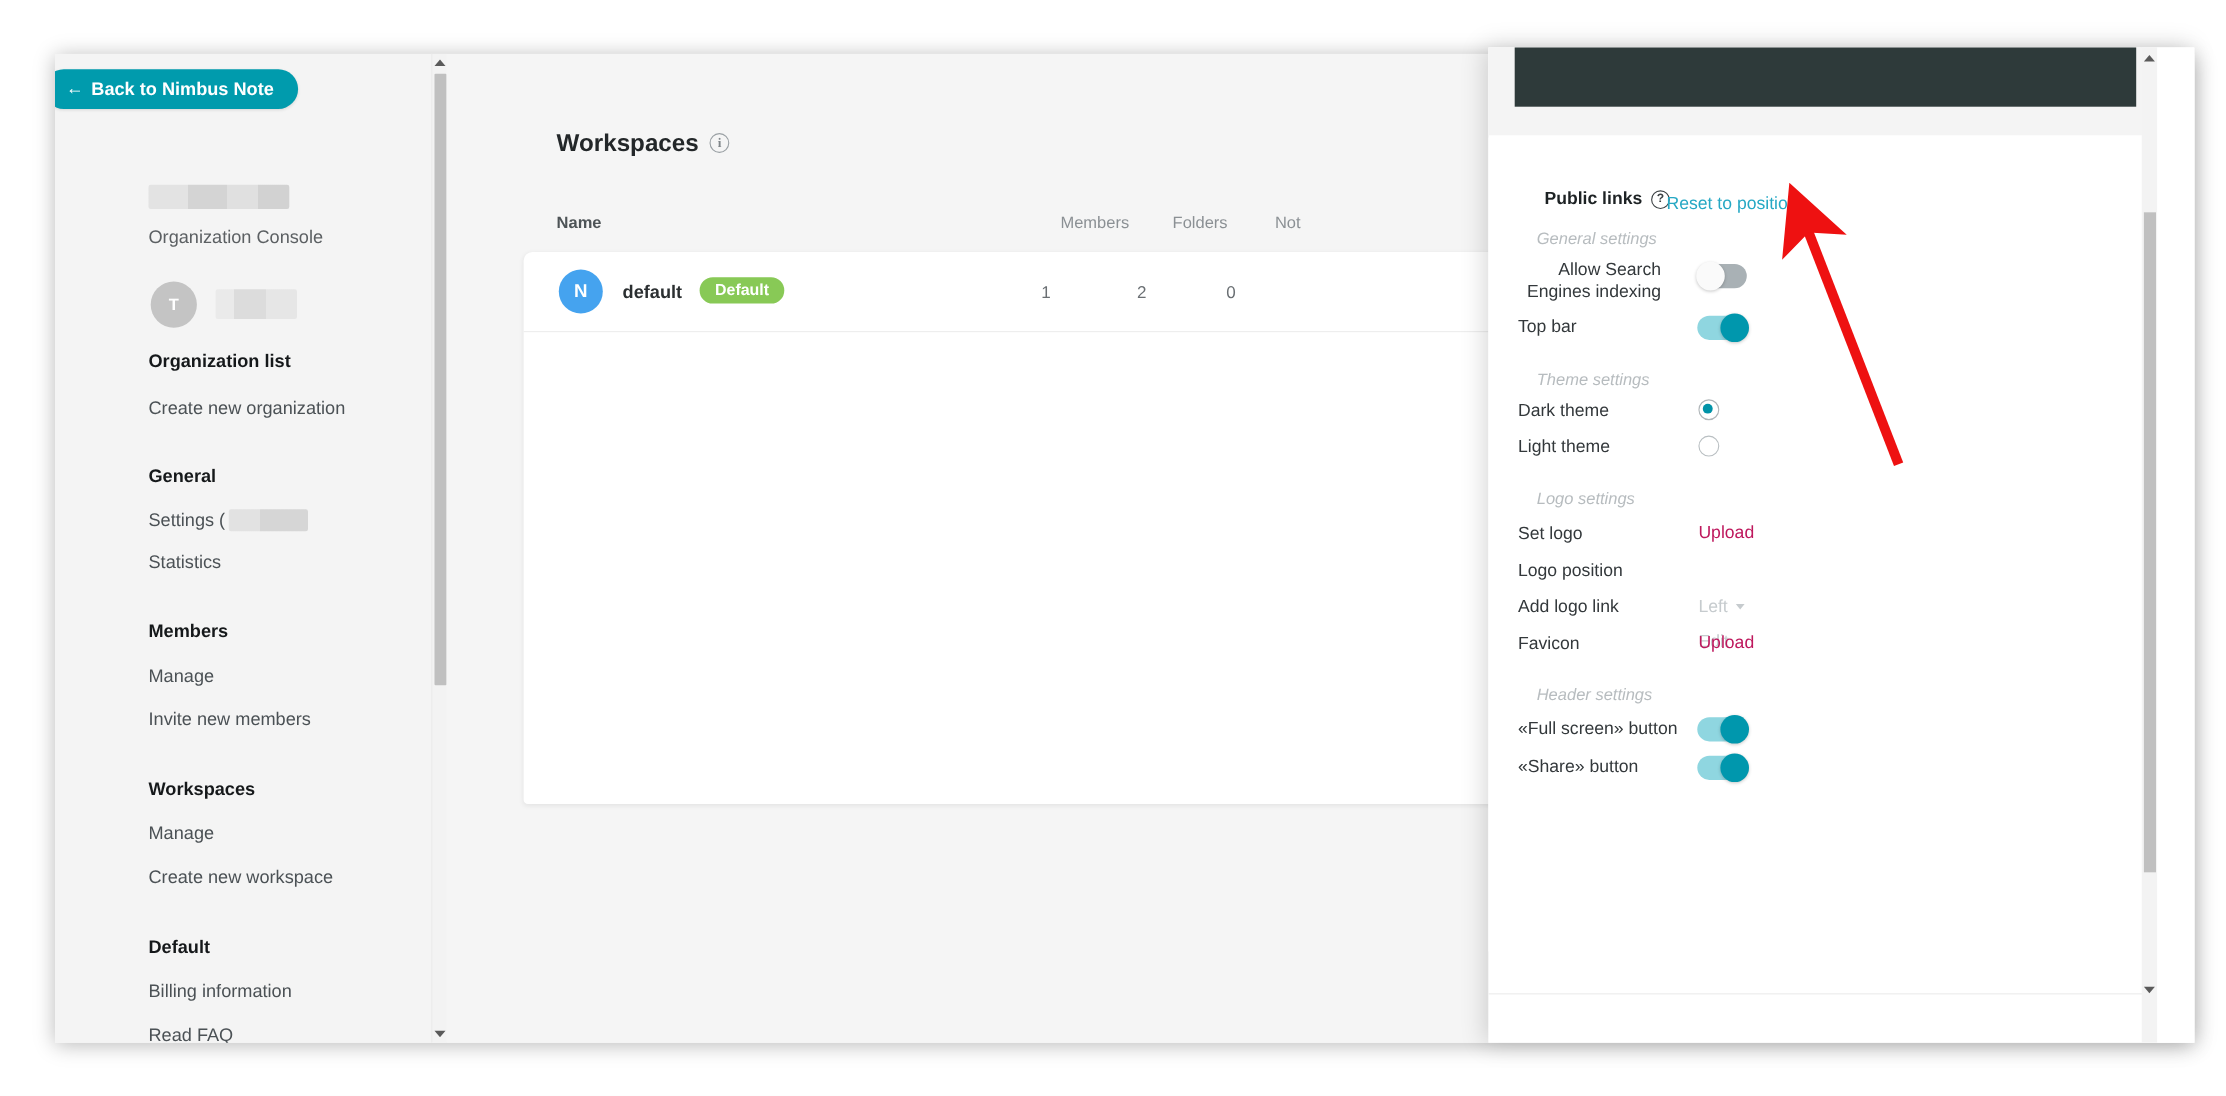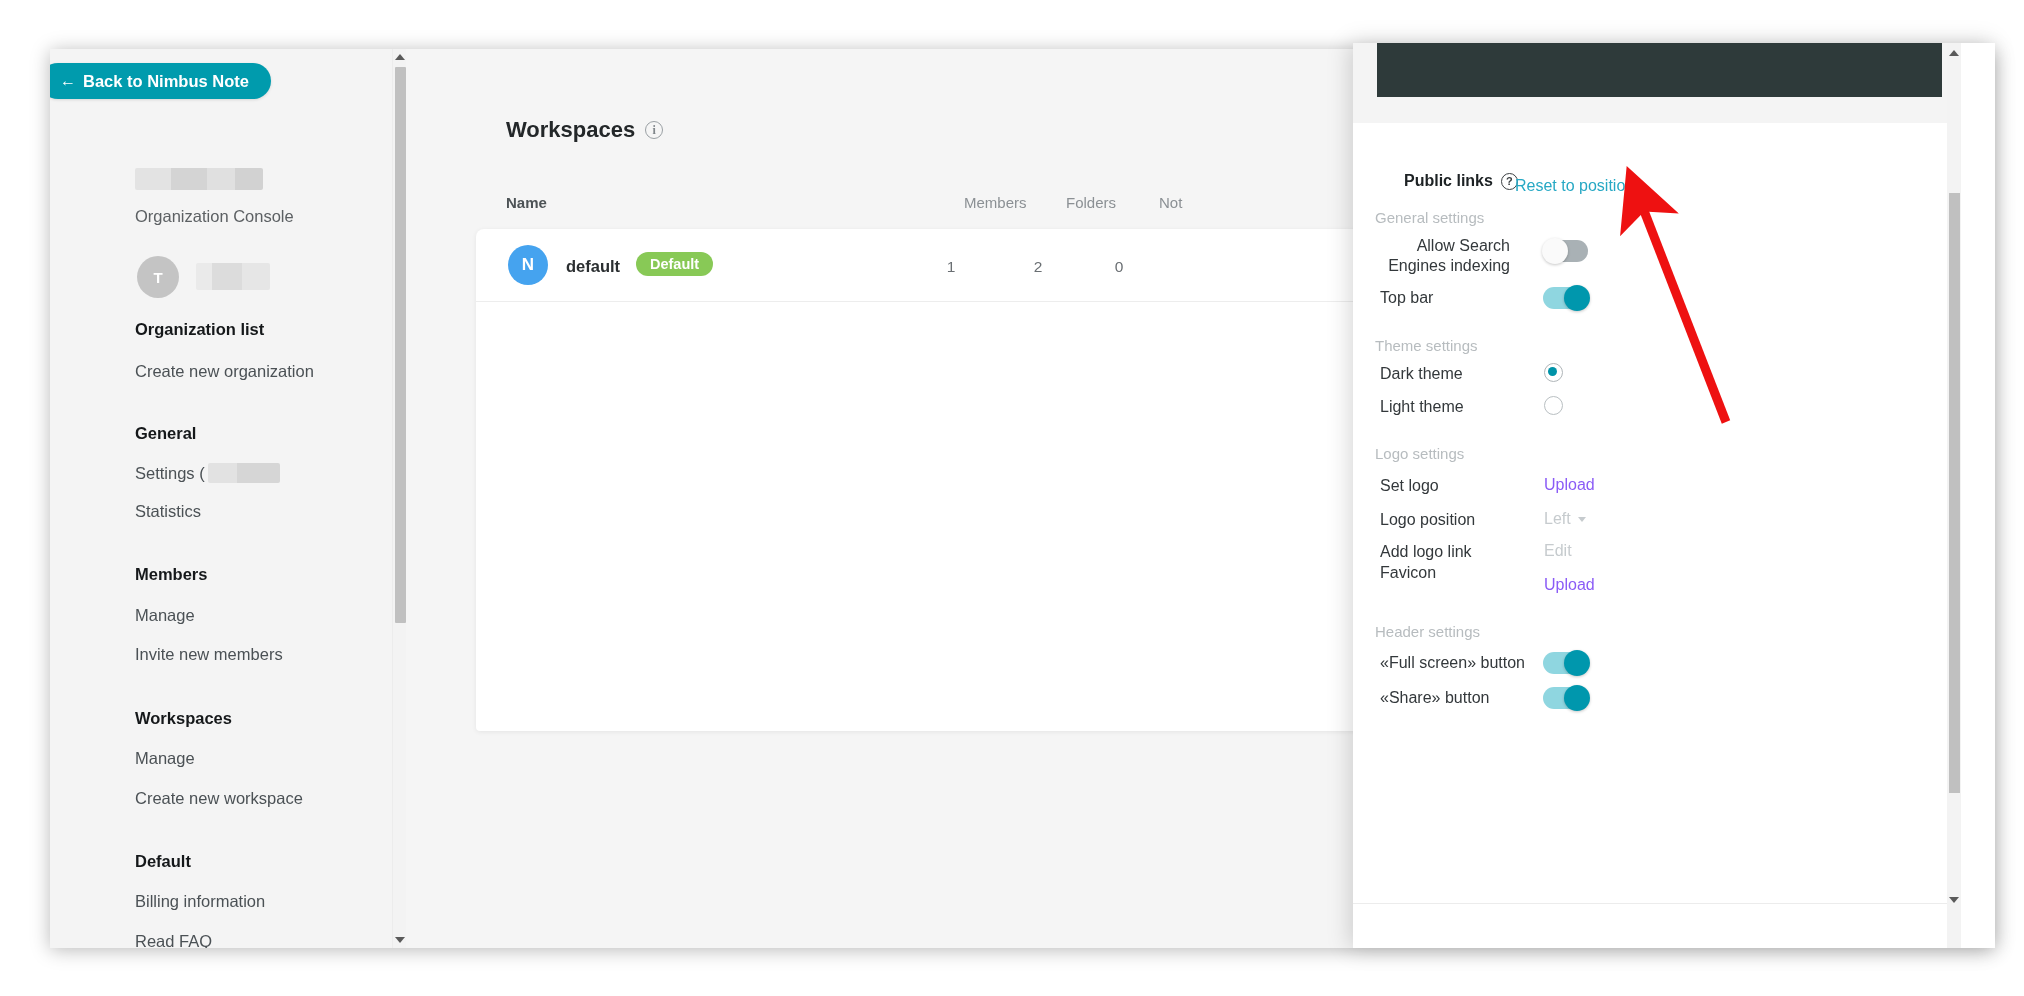--- a/index.html
+++ b/index.html
@@ -283,24 +283,25 @@
     position: absolute;
     left: 162px; top: 52px;
     font-size: 16px;
     color: #26a8c4;
     cursor: pointer;
     white-space: nowrap;
   }
 
   .section-label {
     position: absolute;
-    left: 22px;
+    left: 44px;
     font-size: 15px;
     color: #b7bcbf;
     white-space: nowrap;
+    font-style: italic;
   }
   .row-label {
     position: absolute;
     left: 27px;
     font-size: 16px;
     color: #33383b;
     line-height: 1.25;
     white-space: nowrap;
     text-align: right;
   }
@@ -340,25 +341,25 @@
     position: absolute;
     left: 3.2px; top: 3.2px;
     width: 9px; height: 9px;
     border-radius: 50%;
     background: #0093a8;
   }
 
   .action-link {
     position: absolute;
     font-size: 16px;
-    color: #8b5cf6;
-    cursor: pointer;
-    white-space: nowrap;
-  }
-  .action-link.disabled { color: #c6cbce; cursor: default; }
+    color: #be185d;
+    cursor: pointer;
+    white-space: nowrap;
+  }
+  .action-link.disabled { color: #c6cbce; cursor: default; margin-top: 33px; }
   .select-caret {
     display: inline-block;
     margin-left: 7px;
     width: 0; height: 0;
     border-left: 4.5px solid transparent;
     border-right: 4.5px solid transparent;
     border-top: 5px solid #c6cbce;
     vertical-align: middle;
   }
 
@@ -550,21 +551,21 @@
       <div class="action-link" style="left:191px; top:351px">Upload</div>
 
       <div class="row-label" style="top:385px">Logo position</div>
       <div class="action-link disabled" style="left:191px; top:385px">
         <span>Left</span><span class="select-caret"></span>
       </div>
 
       <div class="row-label" style="top:417px">Add logo link</div>
       <div class="action-link disabled" style="left:191px; top:417px">Edit</div>
 
-      <div class="row-label" style="top:438px">Favicon</div>
+      <div class="row-label" style="top:451px">Favicon</div>
       <div class="action-link" style="left:191px; top:451px">Upload</div>
 
       <div class="section-label" style="top:498px">Header settings</div>
 
       <div class="row-label" style="top:528px">«Full screen» button</div>
       <div class="toggle on" style="left:190px; top:527px">
           <span class="knob"></span>
         </div>
 
       <div class="row-label" style="top:563px">«Share» button</div>

